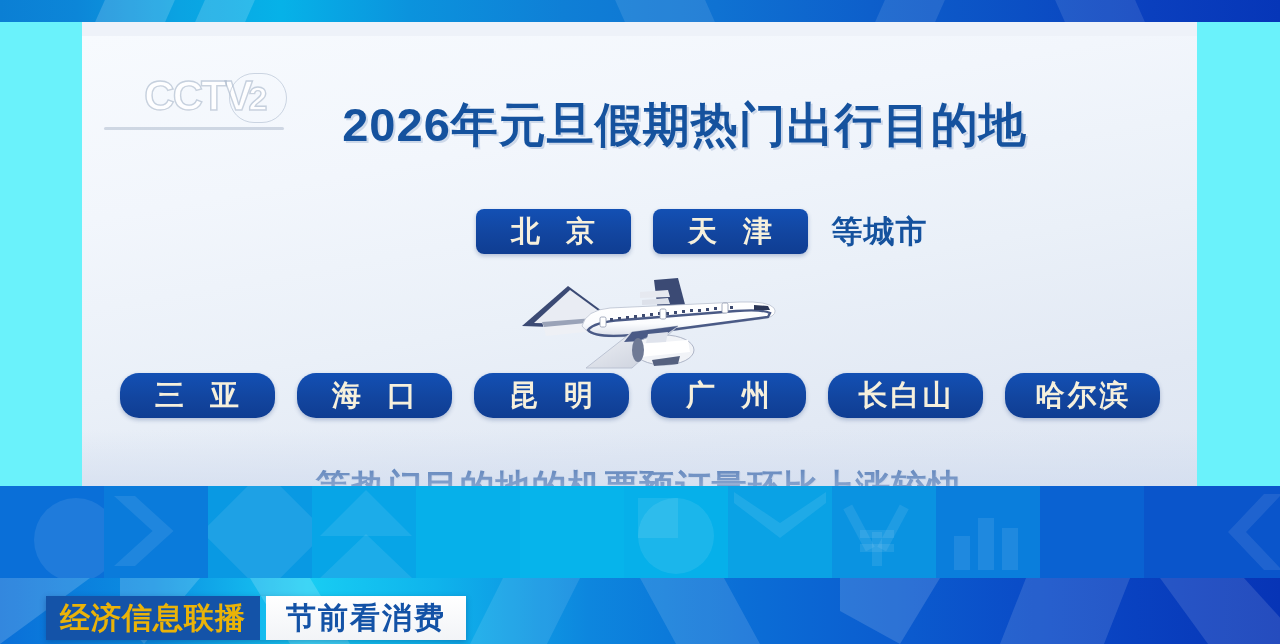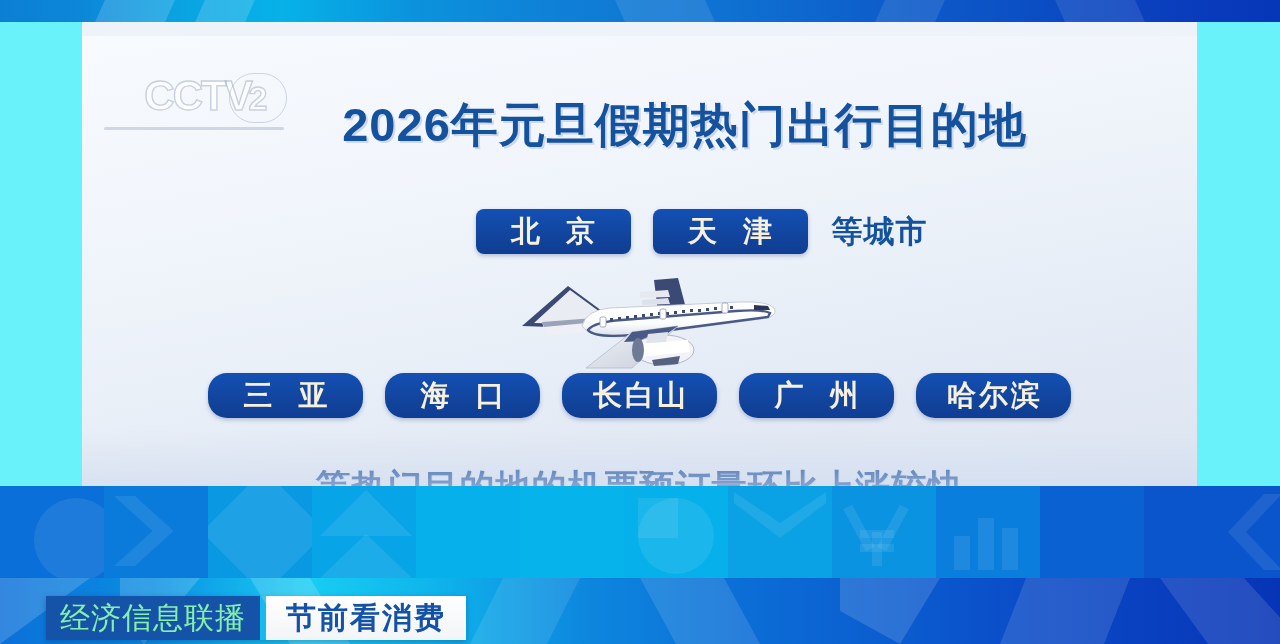--- a/index.html
+++ b/index.html
@@ -249,23 +249,23 @@
     display: flex;
     align-items: stretch;
     height: 44px;
     box-shadow: 0 2px 6px rgba(0,30,90,0.30);
   }
   #banner-program {
     display: flex;
     align-items: center;
     justify-content: center;
     background: #1453a8;
-    color: #86efac;
+    color: #eab308;
     font-size: 30px;
-    font-weight: 400;
+    font-weight: 700;
     letter-spacing: 1px;
     padding: 0 14px;
     white-space: nowrap;
   }
   #banner-topic {
     display: flex;
     align-items: center;
     justify-content: center;
     background: linear-gradient(180deg, #ffffff 0%, #f2f4f7 100%);
     color: #1352a6;
@@ -373,22 +373,23 @@
         <ellipse cx="156" cy="86" rx="6" ry="12" fill="#6f7a95"></ellipse>
         <path d="M170,96 L198,92 L196,100 L172,102 Z" fill="#55617f"></path>
 
         <path d="M166,70 L186,68 L184,78 L164,79 Z" fill="#dfe3ec"></path>
       </svg>
     </div>
 
     <div id="row-two">
       <div class="chip">三 亚</div>
       <div class="chip">海 口</div>
+      <div class="chip">昆 明</div>
+      <div class="chip">广 州</div>
       <div class="chip" style="letter-spacing:3px;text-indent:3px;">长白山</div>
-      <div class="chip">广 州</div>
       <div class="chip" style="letter-spacing:3px;text-indent:3px;">哈尔滨</div>
     </div>
 
     <div id="caption">等热门目的地的机票预订量环比上涨较快</div>
   </div>
 
   <div id="deco-band">
     <div class="deco-cell" style="left:0;width:104px;background:#0a6fd8;">
       <div class="deco-shape" style="left:34px;top:12px;width:84px;height:84px;border-radius:50%;"></div>
     </div>

